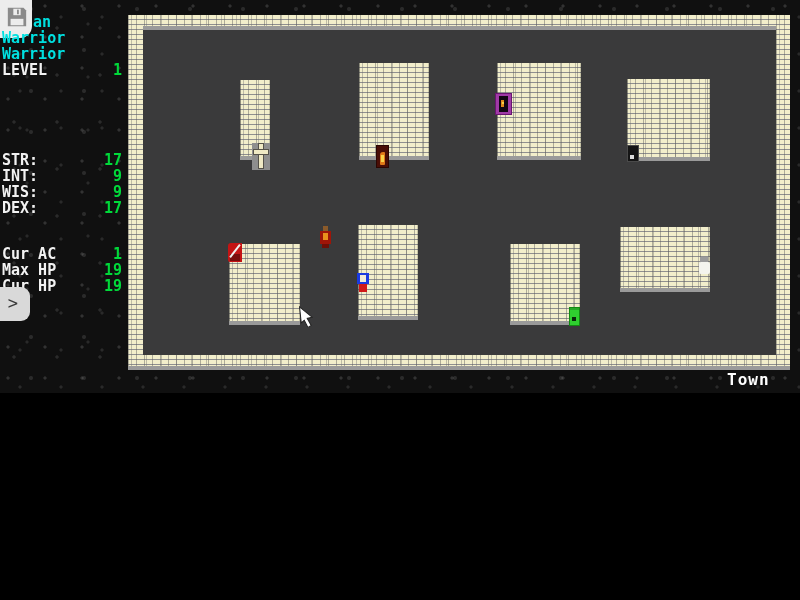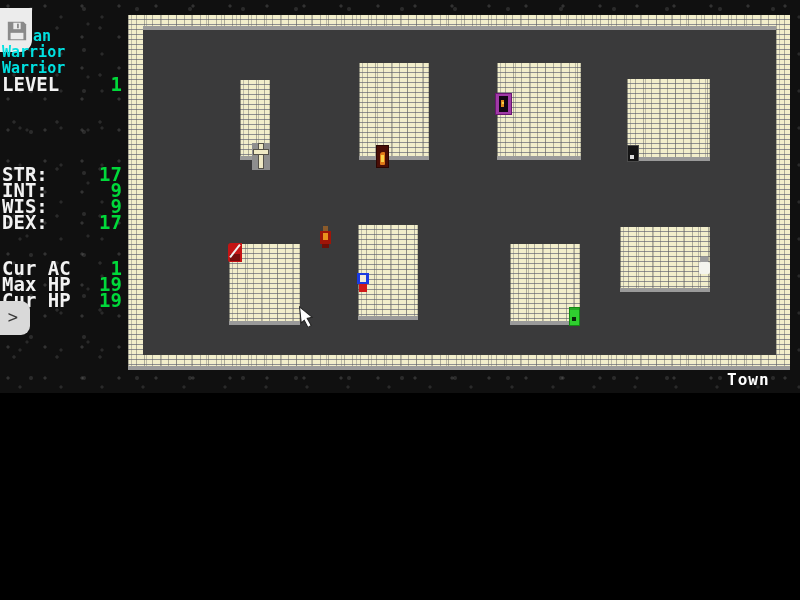--- a/index.html
+++ b/index.html
@@ -24,26 +24,26 @@
       repeating-linear-gradient(to right, rgba(90,90,90,.45) 0 1px, rgba(0,0,0,0) 1px 8px),
       repeating-linear-gradient(to right, rgba(0,0,0,0) 0 3px, rgba(110,110,110,.40) 3px 4px, rgba(0,0,0,0) 4px 15px),
       repeating-linear-gradient(to bottom, rgba(0,0,0,0) 0 4px, #8f8f8f 4px 5px);
   }
   .wall{position:absolute;}
   .building{position:absolute;
     box-shadow:inset 0 -4px 0 #9a9a9a, inset 1px 0 0 rgba(0,0,0,.18), inset -1px 0 0 rgba(0,0,0,.18);}
   .entity{position:absolute;}
   .town-label{position:absolute;left:727px;top:370px;color:#fff;font-size:16px;font-weight:700;letter-spacing:1px;}
   
-  .sidebar{position:absolute;left:0;top:14px;width:128px;height:393px;font-weight:700;font-size:15px;}
+  .sidebar{position:absolute;left:0;top:0;width:128px;height:393px;font-weight:700;font-size:15px;}
   .line{position:absolute;left:2px;height:16px;line-height:16px;white-space:pre;}
   .cyan{color:#00e0e0;}
   .rowblock{position:absolute;left:0;width:128px;}
   .stat-row{height:16px;line-height:16px;display:flex;justify-content:space-between;
-            padding:0 6px 0 2px;font-weight:700;font-size:19px;}
+            padding:0 6px 0 2px;font-weight:700;font-size:15px;}
   .stat-row .lbl{color:#f2f2f2;}
   .stat-row .val{color:#00d93a;}
   .save-btn{position:absolute;left:-6px;top:-6px;width:38px;height:44px;background:#ececec;
             border:none;border-radius:0 0 12px 0;cursor:pointer;padding:0;}
   .save-btn svg{position:absolute;left:12px;top:12px;}
   .expand-btn{position:absolute;left:-8px;top:287px;width:38px;height:34px;background:#d9d9d9;
               border:none;border-radius:9px;cursor:pointer;color:#3a3a3a;font-size:17px;
               font-family:"DejaVu Sans Mono",monospace;text-align:right;padding:0 12px 2px 0;}
 </style>
 </head>

